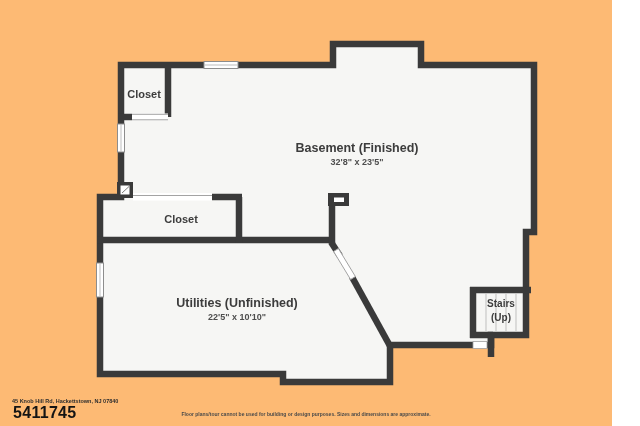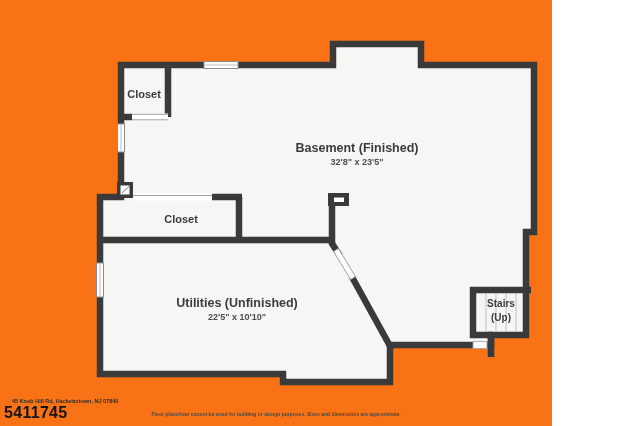--- a/index.html
+++ b/index.html
@@ -1,32 +1,32 @@
 <!DOCTYPE html>
 <html><head>
 <meta charset="utf-8">
 <style>
   html,body{margin:0;padding:0;background:#ffffff;}
-  .page{position:relative;width:552px;height:426px;background:#f97316;overflow:hidden;
+  .page{position:relative;width:612px;height:426px;background:#fdba74;overflow:hidden;
         font-family:"Liberation Sans", sans-serif;}
   .plan-svg{position:absolute;left:0;top:0;}
   .floor{fill:#f6f6f4;stroke:#3a3a3a;stroke-width:6.5;stroke-linejoin:miter;}
   .wall{stroke:#3a3a3a;stroke-width:6.5;fill:none;stroke-linecap:butt;}
   .wall-fill{fill:#3a3a3a;}
   .opening{fill:#ffffff;}
   .opening-line{stroke:#a3a3a3;stroke-width:1;fill:none;}
   .window{fill:#ffffff;stroke:#8d8d8d;stroke-width:1;}
   .window-line{stroke:#bdbdbd;stroke-width:1;fill:none;}
   .tread{stroke:#c9c9c7;stroke-width:1.2;fill:none;}
   .room-label{font-weight:700;fill:#3c3c3c;font-size:11px;text-anchor:middle;}
   .room-label-lg{font-weight:700;fill:#3c3c3c;font-size:12.5px;text-anchor:middle;}
   .room-dims{font-weight:600;fill:#4d4d4d;font-size:9px;text-anchor:middle;}
   .stairs-label{font-weight:700;fill:#3c3c3c;font-size:10px;text-anchor:middle;}
   .footer-address{position:absolute;left:12px;top:398px;font-size:5.5px;font-weight:700;color:#2e2e2e;}
-  .footer-id{position:absolute;left:4px;top:404px;font-size:16px;font-weight:600;color:#141414;letter-spacing:.3px;}
+  .footer-id{position:absolute;left:13px;top:404px;font-size:16px;font-weight:600;color:#141414;letter-spacing:.3px;}
   .footer-disclaimer{position:absolute;left:0;right:0;top:411px;text-align:center;font-size:5px;
                      font-weight:600;color:#4a4a4a;}
 </style>
 </head>
 <body>
 
 <div class="page">
 
   <svg class="plan-svg" width="640" height="426" viewBox="0 0 640 426">
 

